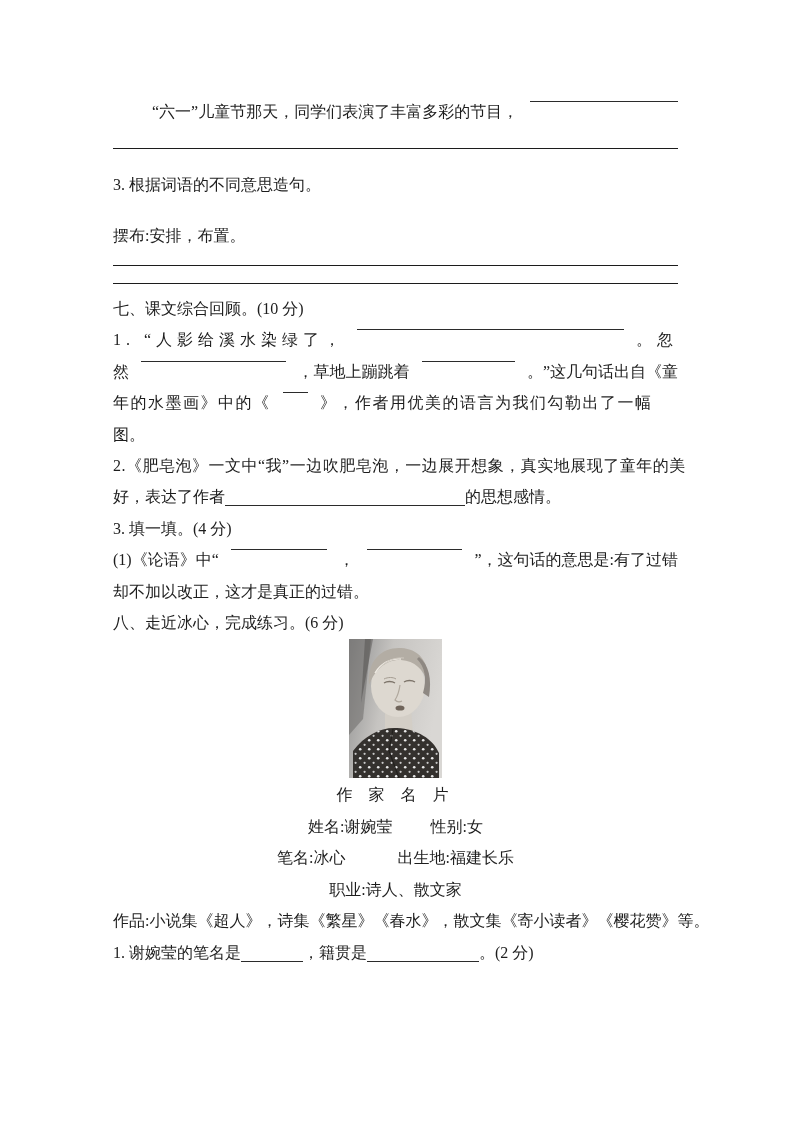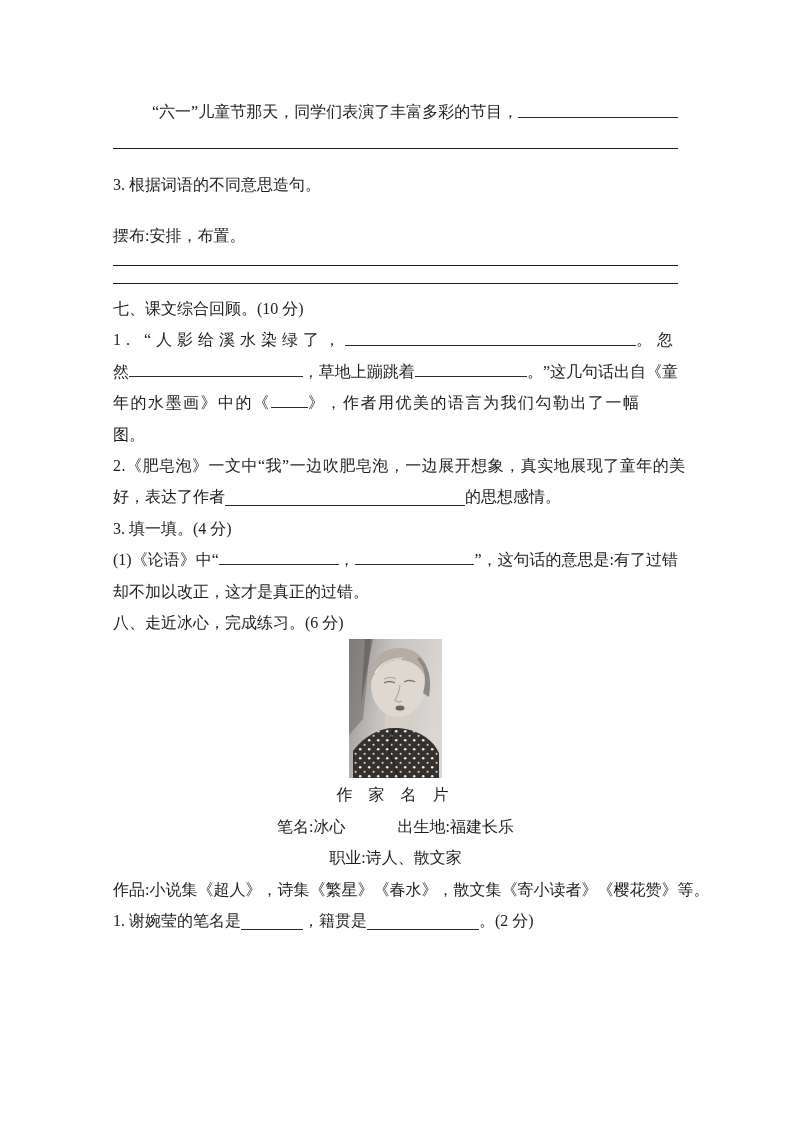--- a/index.html
+++ b/index.html
@@ -4,21 +4,21 @@
 <style>
   html,body{margin:0;padding:0;}
   body{
     width:793px;height:1122px;background:#ffffff;
     font-family:"Liberation Serif", serif;
     color:#1d1d1d;font-size:16px;position:relative;overflow:hidden;
   }
   .content{position:absolute;left:113px;top:96px;width:565px;}
   .line{line-height:32px;white-space:nowrap;}
   .blkline{line-height:31.4px;white-space:nowrap;}
-  .flexline{display:flex;align-items:center;}
+  .flexline{display:flex;align-items:flex-start;gap:12px;}
   .hr{border-top:1px solid #1c1c1c;height:0;width:565px;}
   
   .fblank{height:5px;border-bottom:1px solid #2b2b2b;margin-bottom:-5px;}
   .grow{flex:1 1 auto;}
   
   .iblank{display:inline-block;height:5px;border-bottom:1px solid #2b2b2b;vertical-align:-4px;}
   .ls5{letter-spacing:5px;}
   .ls2{letter-spacing:1.5px;}
   .ls1{letter-spacing:0.5px;}
   .center{text-align:center;}
@@ -129,20 +129,23 @@
 
       <path d="M4 139 L4 112 C16 96 32 88 48 89 C68 90 84 100 90 114 L90 139 Z" fill="#34312e"></path>
       <path d="M4 139 L4 112 C16 96 32 88 48 89 C68 90 84 100 90 114 L90 139 Z" fill="url(#dots)"></path>
       <path d="M44 90 L40 112 L50 139" stroke="#1d1b19" stroke-width="1.2" fill="none" opacity="0.8"></path>
     </svg>
   </div>
 
   <div style="margin-top:1px;">
     <div class="blkline center caption">作 家 名 片</div>
     <div class="blkline center">
+      <span>姓名:谢婉莹</span><span class="gap38"></span><span>性别:女</span>
+    </div>
+    <div class="blkline center">
       <span>笔名:冰心</span><span class="gap52"></span><span>出生地:福建长乐</span>
     </div>
     <div class="blkline center">职业:诗人、散文家</div>
     <div class="blkline">作品:小说集《超人》，诗集《繁星》《春水》，散文集《寄小读者》《樱花赞》等。</div>
     <div class="blkline">
       <span>1. 谢婉莹的笔名是</span><span class="iblank" style="width:62px;"></span><span>，籍贯是</span><span class="iblank" style="width:112px;"></span><span>。(2 分)</span>
     </div>
   </div>
 
 </div>

